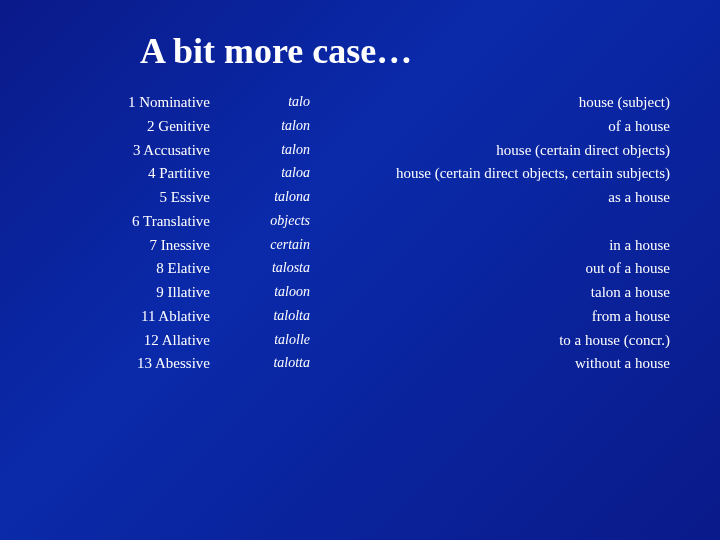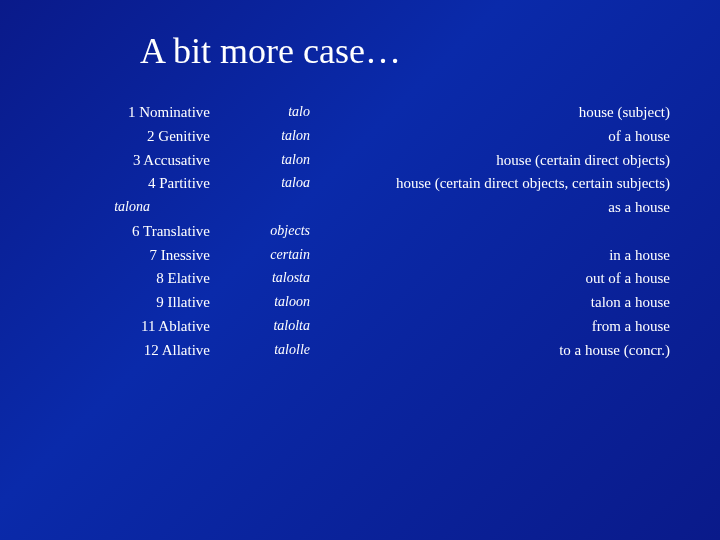--- a/index.html
+++ b/index.html
@@ -17,24 +17,24 @@
       width: 720px;
       height: 540px;
       background: linear-gradient(135deg, #0a1a8a 0%, #0a2aaa 40%, #0a1a8a 100%);
       padding: 30px 50px 30px 50px;
       display: flex;
       flex-direction: column;
     }
 
     .title {
       font-size: 36px;
-      font-weight: normal;
+      font-weight: bold;
       color: #ffffff;
       text-align: left;
-      margin-bottom: 30px;
+      margin-bottom: 20px;
       padding-left: 90px;
     }
 
     .content-table {
       display: flex;
       flex-direction: column;
       gap: 2px;
       flex: 1;
       text-align: right;
     }
@@ -88,20 +88,21 @@
         <div class="col-number-name">3 Accusative</div>
         <div class="col-finnish">talon</div>
         <div class="col-english">house  (certain direct objects)</div>
       </div>
       <div class="row">
         <div class="col-number-name">4 Partitive</div>
         <div class="col-finnish">taloa</div>
         <div class="col-english">house (certain direct objects, certain subjects)</div>
       </div>
       <div class="row">
+        <div class="col-number-name">5 Essive</div>
         <div class="col-finnish">talona</div>
         <div class="col-english">as a house</div>
       </div>
       <div class="row">
         <div class="col-number-name">6 Translative</div>
         <div class="col-finnish">objects</div>
       </div>
       <div class="row">
         <div class="col-number-name">7 Inessive</div>
         <div class="col-finnish">certain</div>
@@ -120,14 +121,19 @@
       <div class="row">
         <div class="col-number-name">11 Ablative</div>
         <div class="col-finnish">talolta</div>
         <div class="col-english">from a house</div>
       </div>
       <div class="row">
         <div class="col-number-name">12 Allative</div>
         <div class="col-finnish">talolle</div>
         <div class="col-english">to a house (concr.)</div>
       </div>
+      <div class="row">
+        <div class="col-number-name">13 Abessive</div>
+        <div class="col-finnish">talotta</div>
+        <div class="col-english">without a house</div>
+      </div>
     </div>
 </div>
 
 </body></html>

